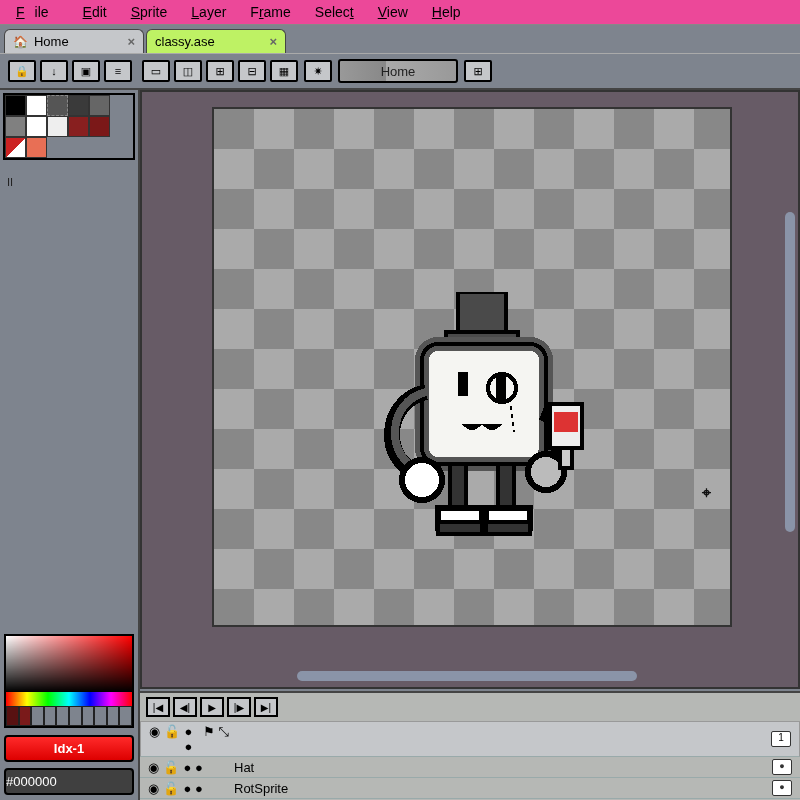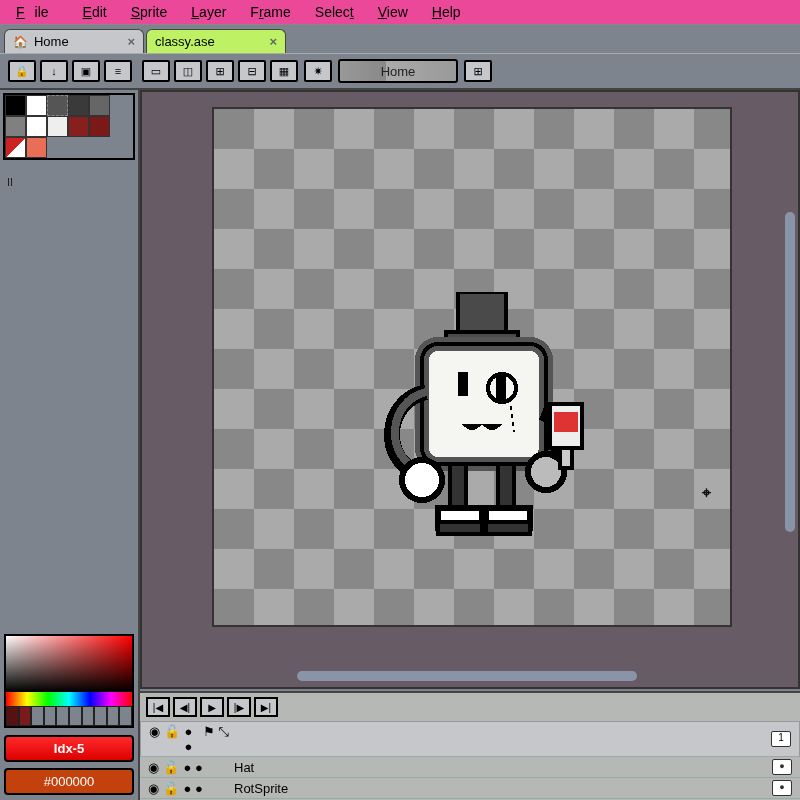--- a/index.html
+++ b/index.html
@@ -50,21 +50,21 @@
   .cp-hue{ height:14px; background: linear-gradient(90deg, red, yellow, lime, cyan, blue, magenta, red);}
   .cp-swatches{ display:grid; grid-template-columns: repeat(10,1fr); height:20px;}
   .cp-swatches div{border:1px solid #222;}
   .cp-swatches div:nth-child(1){background:#581111} .cp-swatches div:nth-child(2){background:#7a1a1a}
   .cp-swatches div:nth-child(3){background:#7e848e} .cp-swatches div:nth-child(4){background:#7e848e}
   .cp-swatches div:nth-child(5){background:#7e848e} .cp-swatches div:nth-child(6){background:#7e848e}
   .cp-swatches div:nth-child(7){background:#7e848e} .cp-swatches div:nth-child(8){background:#7e848e}
   .cp-swatches div:nth-child(9){background:#7e848e} .cp-swatches div:nth-child(10){background:#7e848e}
   
   .color-index{ margin:3px 4px; background: linear-gradient(#ff2a2a,#dd0000); color:#fff; text-align:center; padding:4px 0; border:2px solid #000; border-radius:4px; font-weight:bold; font-size:13px;}
-  .color-hex{ margin:3px 4px 6px 4px; background:#c2410c; color:#fff; text-align:center; padding:4px 0; border:2px solid #000; border-radius:4px; font-size:13px;}
+  .color-hex{ margin:3px 4px 6px 4px; background:#404040; color:#fff; text-align:left; padding:4px 0; border:2px solid #000; border-radius:4px; font-size:13px;}
   
   
   .canvas-area{ flex:1; display:flex; flex-direction:column; background:#7e848e;}
   .canvas-viewport{ flex:1; background:#675b66; position:relative; border:2px solid #333; margin:0 0 2px 0; overflow:hidden;}
   .checker{ position:absolute; left:70px; top:15px; width:520px; height:520px; background-color:#888; background-image: linear-gradient(45deg,#aaa 25%,transparent 25%,transparent 75%,#aaa 75%), linear-gradient(45deg,#aaa 25%,transparent 25%,transparent 75%,#aaa 75%); background-size:80px 80px; background-position:0 0,40px 40px; border:2px solid #333;}
   .sprite{ position:absolute; left:220px; top:200px; width:240px; height:300px; }
   .crosshair{ position:absolute; left:560px; top:392px; font-size:16px; font-weight:bold; color:#111;}
   .vscroll{ position:absolute; right:3px; top:120px; width:10px; height:320px; background:#8a94a8; border-radius:5px;}
   .hscroll{ position:absolute; bottom:6px; left:155px; width:340px; height:10px; background:#8a94a8; border-radius:5px;}
 
@@ -157,21 +157,21 @@
           <div></div>
           <div></div>
           <div></div>
           <div></div>
           <div></div>
           <div></div>
           <div></div>
           <div></div>
       </div>
     </div>
-    <div class="color-index">Idx-5</div>
+    <div class="color-index">Idx-1</div>
     <div class="color-hex">#000000</div>
   </div>
 
   <div class="canvas-area">
     <div class="canvas-viewport">
       <div class="checker"></div>
       <div class="sprite">
         <svg viewBox="0 0 120 150" width="240" height="300" shape-rendering="crispEdges">
 
           <rect x="48" y="0" width="24" height="22" fill="#4a4a4a" stroke="#000" stroke-width="2"></rect>

